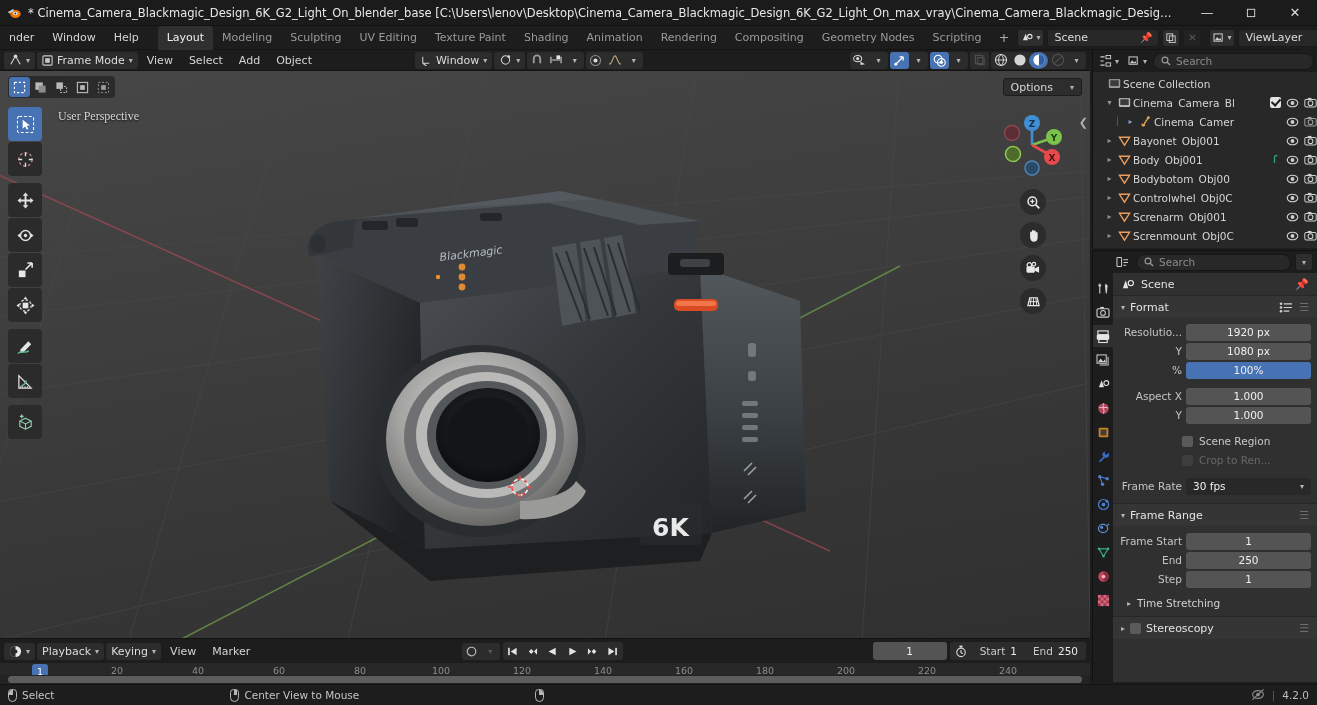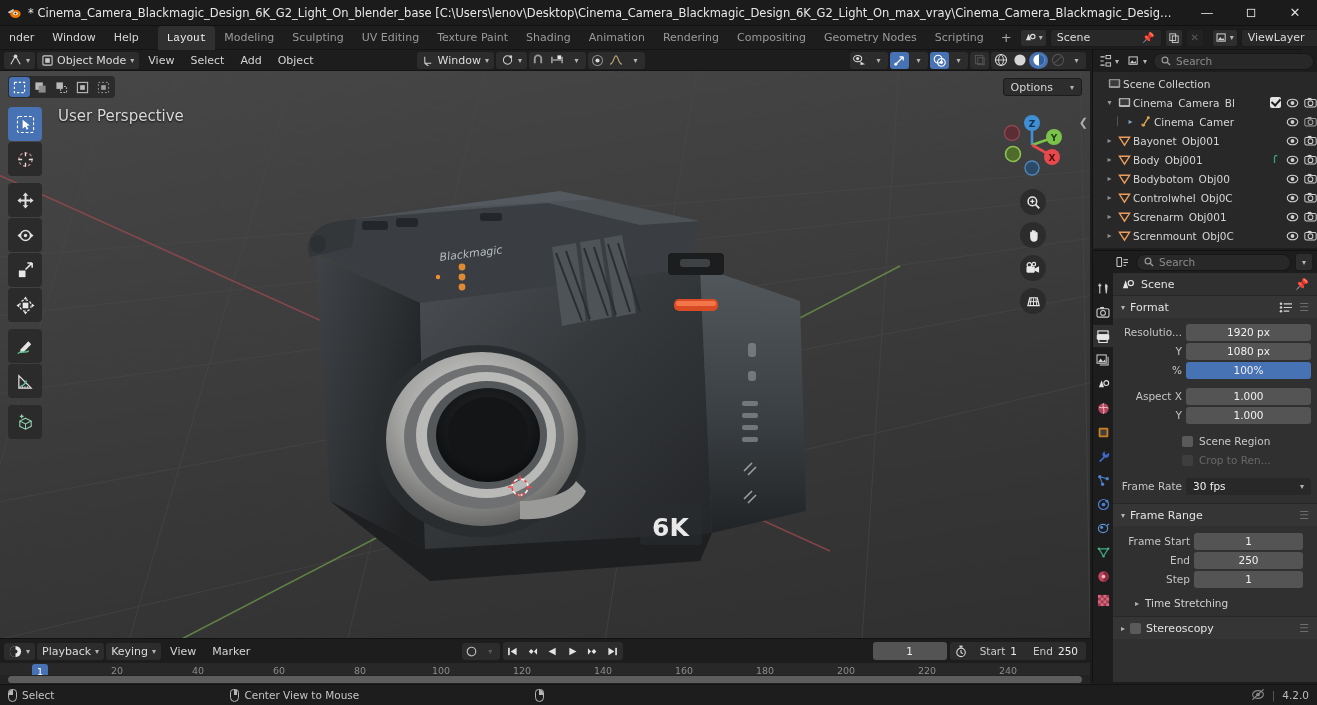--- a/index.html
+++ b/index.html
@@ -40,21 +40,21 @@
   }
   .menu-item {
     padding: 0 9px; height: 20px; line-height: 20px; font-size: 11px; color: #d6d6d6;
     border-radius: 3px; white-space: nowrap;
   }
   .ws-tabs { display: flex; align-items: center; margin-left: 10px; }
   .ws-tab {
     padding: 0 9px; height: 24px; line-height: 24px; font-size: 11px; color: #9a9a9a;
     white-space: nowrap;
   }
-  .ws-tab.active { background: #303030; color: #f0f0f0; border-radius: 4px 4px 0 0; font-family: Liberation Mono, monospace; }
+  .ws-tab.active { background: #303030; color: #f0f0f0; border-radius: 4px 4px 0 0; }
   .ws-plus { padding: 0 8px; color: #a8a8a8; font-size: 13px; }
   .topbar-right { margin-left: auto; display: flex; align-items: center; gap: 3px; padding-right: 4px; }
   .field-box {
     background: #282828; border: 1px solid #1a1a1a; border-radius: 3px; height: 18px;
     display: flex; align-items: center; padding: 0 6px; color: #dcdcdc; font-size: 11px;
   }
   .icon-btn {
     background: #2e2e2e; border: 1px solid #1b1b1b; border-radius: 3px;
     height: 18px; min-width: 18px; display: flex; align-items: center; justify-content: center;
     color: #c8c8c8; font-size: 10px; padding: 0 3px;
@@ -86,22 +86,22 @@
   .viewport {
     position: absolute; left: 0; top: 71px; width: 1090px; height: 567px;
     background: #3b3b3b; overflow: hidden;
   }
   .vp-grad {
     position: absolute; inset: 0;
     background: linear-gradient(170deg, #474747 0%, #3e3e3e 38%, #363636 70%, #303030 100%);
   }
   .grid-svg { position: absolute; inset: 0; }
   .vp-overlay-text {
-    position: absolute; left: 58px; top: 36px; font-size: 15px; color: #d8d8d8;
-    text-shadow: 0 1px 2px rgba(0,0,0,.8); line-height: 18px; pointer-events: none;
+    position: absolute; left: 58px; top: 36px; font-size: 12px; color: #d8d8d8;
+    text-shadow: 0 1px 2px rgba(0,0,0,.8); line-height: 18px; pointer-events: none; font-family: Liberation Serif, serif;
   }
   .opt-btn {
     position: absolute; right: 8px; top: 7px; background: #2d2d2d; border: 1px solid #1c1c1c;
     border-radius: 3px; height: 18px; display: flex; align-items: center; gap: 17px;
     padding: 0 7px; font-size: 11px; color: #d8d8d8;
   }
   
   .tool-col {
     position: absolute; left: 8px; top: 36px; width: 34px;
     display: flex; flex-direction: column; gap: 1px;
@@ -310,21 +310,21 @@
           <path d="M2 11 L7 2 L12 11" fill="none" stroke="#d5d5d5" stroke-width="1.2"></path>
           <circle cx="7" cy="2.5" r="2" fill="#d5d5d5"></circle>
         </svg>
       <span class="caret">▾</span>
     </div>
     <div class="hdr-pill">
       <svg width="11" height="11" viewBox="0 0 12 12">
           <rect x="1" y="1" width="10" height="10" rx="1" fill="none" stroke="#c9c9c9" stroke-width="1.2"></rect>
           <rect x="3.5" y="3.5" width="5" height="5" fill="#c9c9c9"></rect>
         </svg>
-      <span>Object Mode</span>
+      <span>Frame Mode</span>
       <span class="caret">▾</span>
     </div>
     <div class="hdr-txt">View</div>
     <div class="hdr-txt">Select</div>
     <div class="hdr-txt">Add</div>
     <div class="hdr-txt">Object</div>
 
     <div style="width:92px"></div>
 
     <div class="hdr-pill">
@@ -1150,21 +1150,21 @@
           <div style="height:5px"></div>
         </div>
       </div>
 
       <div class="panel">
         <div class="panel-hdr">
           <span class="caret">▾</span>
           <span>Frame Range</span>
           <span style="margin-left:auto;color:#6e6e6e">☰</span>
         </div>
-        <div style="padding:5px 8px 3px">
+        <div style="padding:5px 0 3px">
           <div class="prop-row">
             <div class="prop-label">Frame Start</div>
             <div class="prop-val">1</div>
           </div>
           <div class="prop-row">
             <div class="prop-label">End</div>
             <div class="prop-val">250</div>
           </div>
           <div class="prop-row">
             <div class="prop-label">Step</div>

